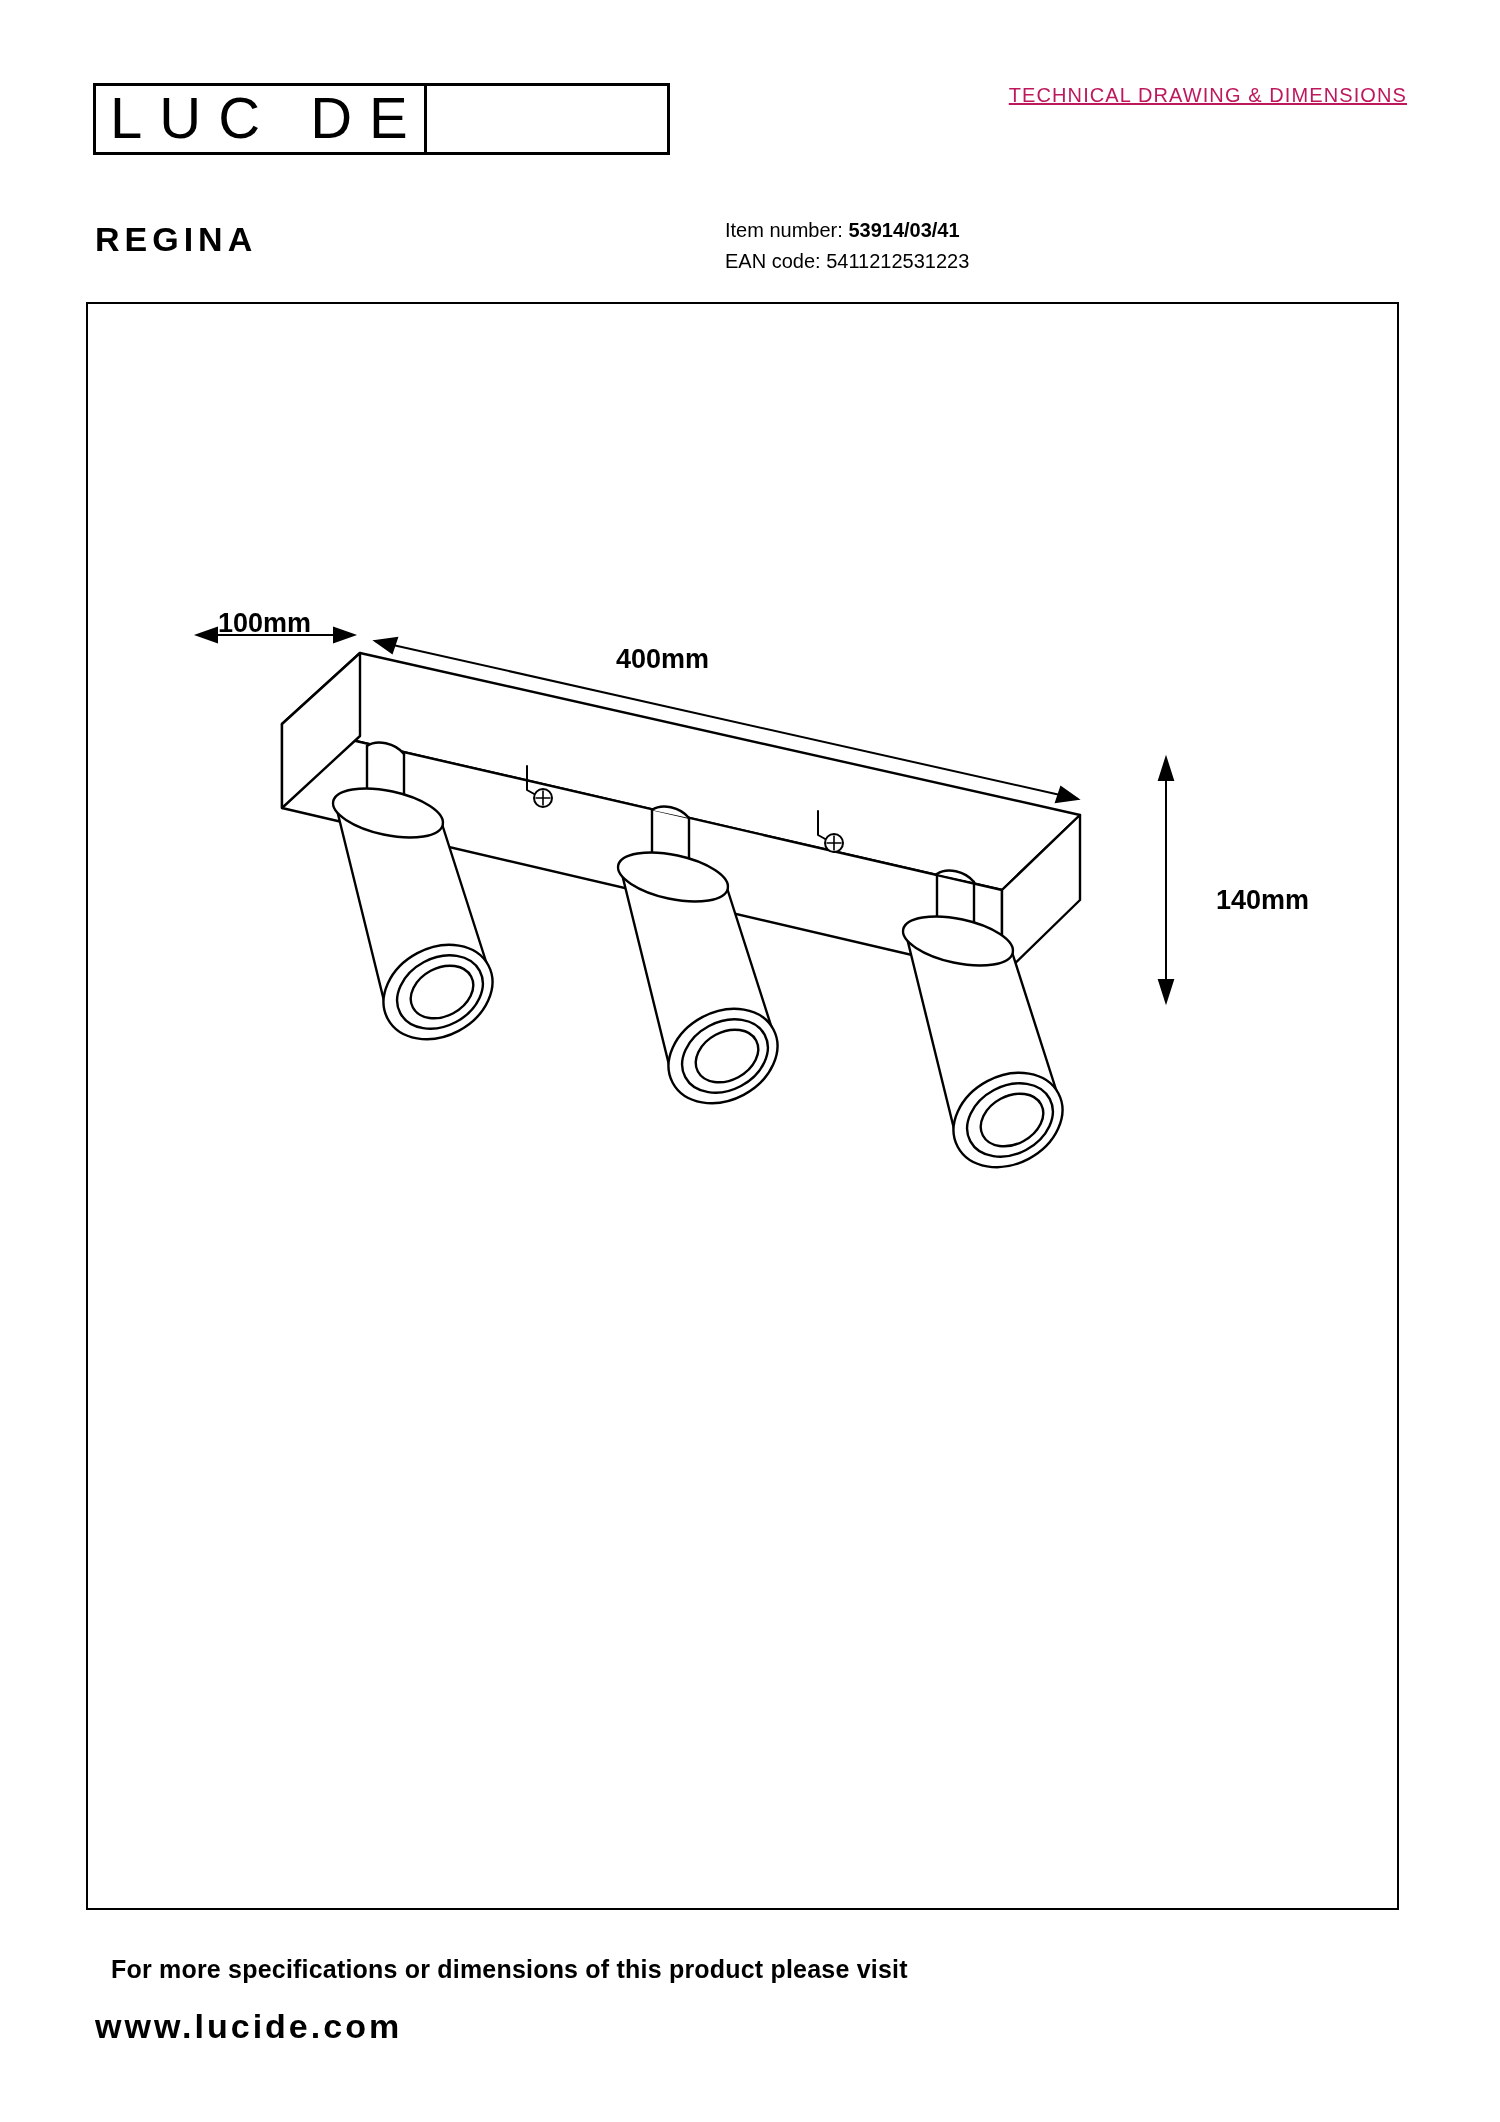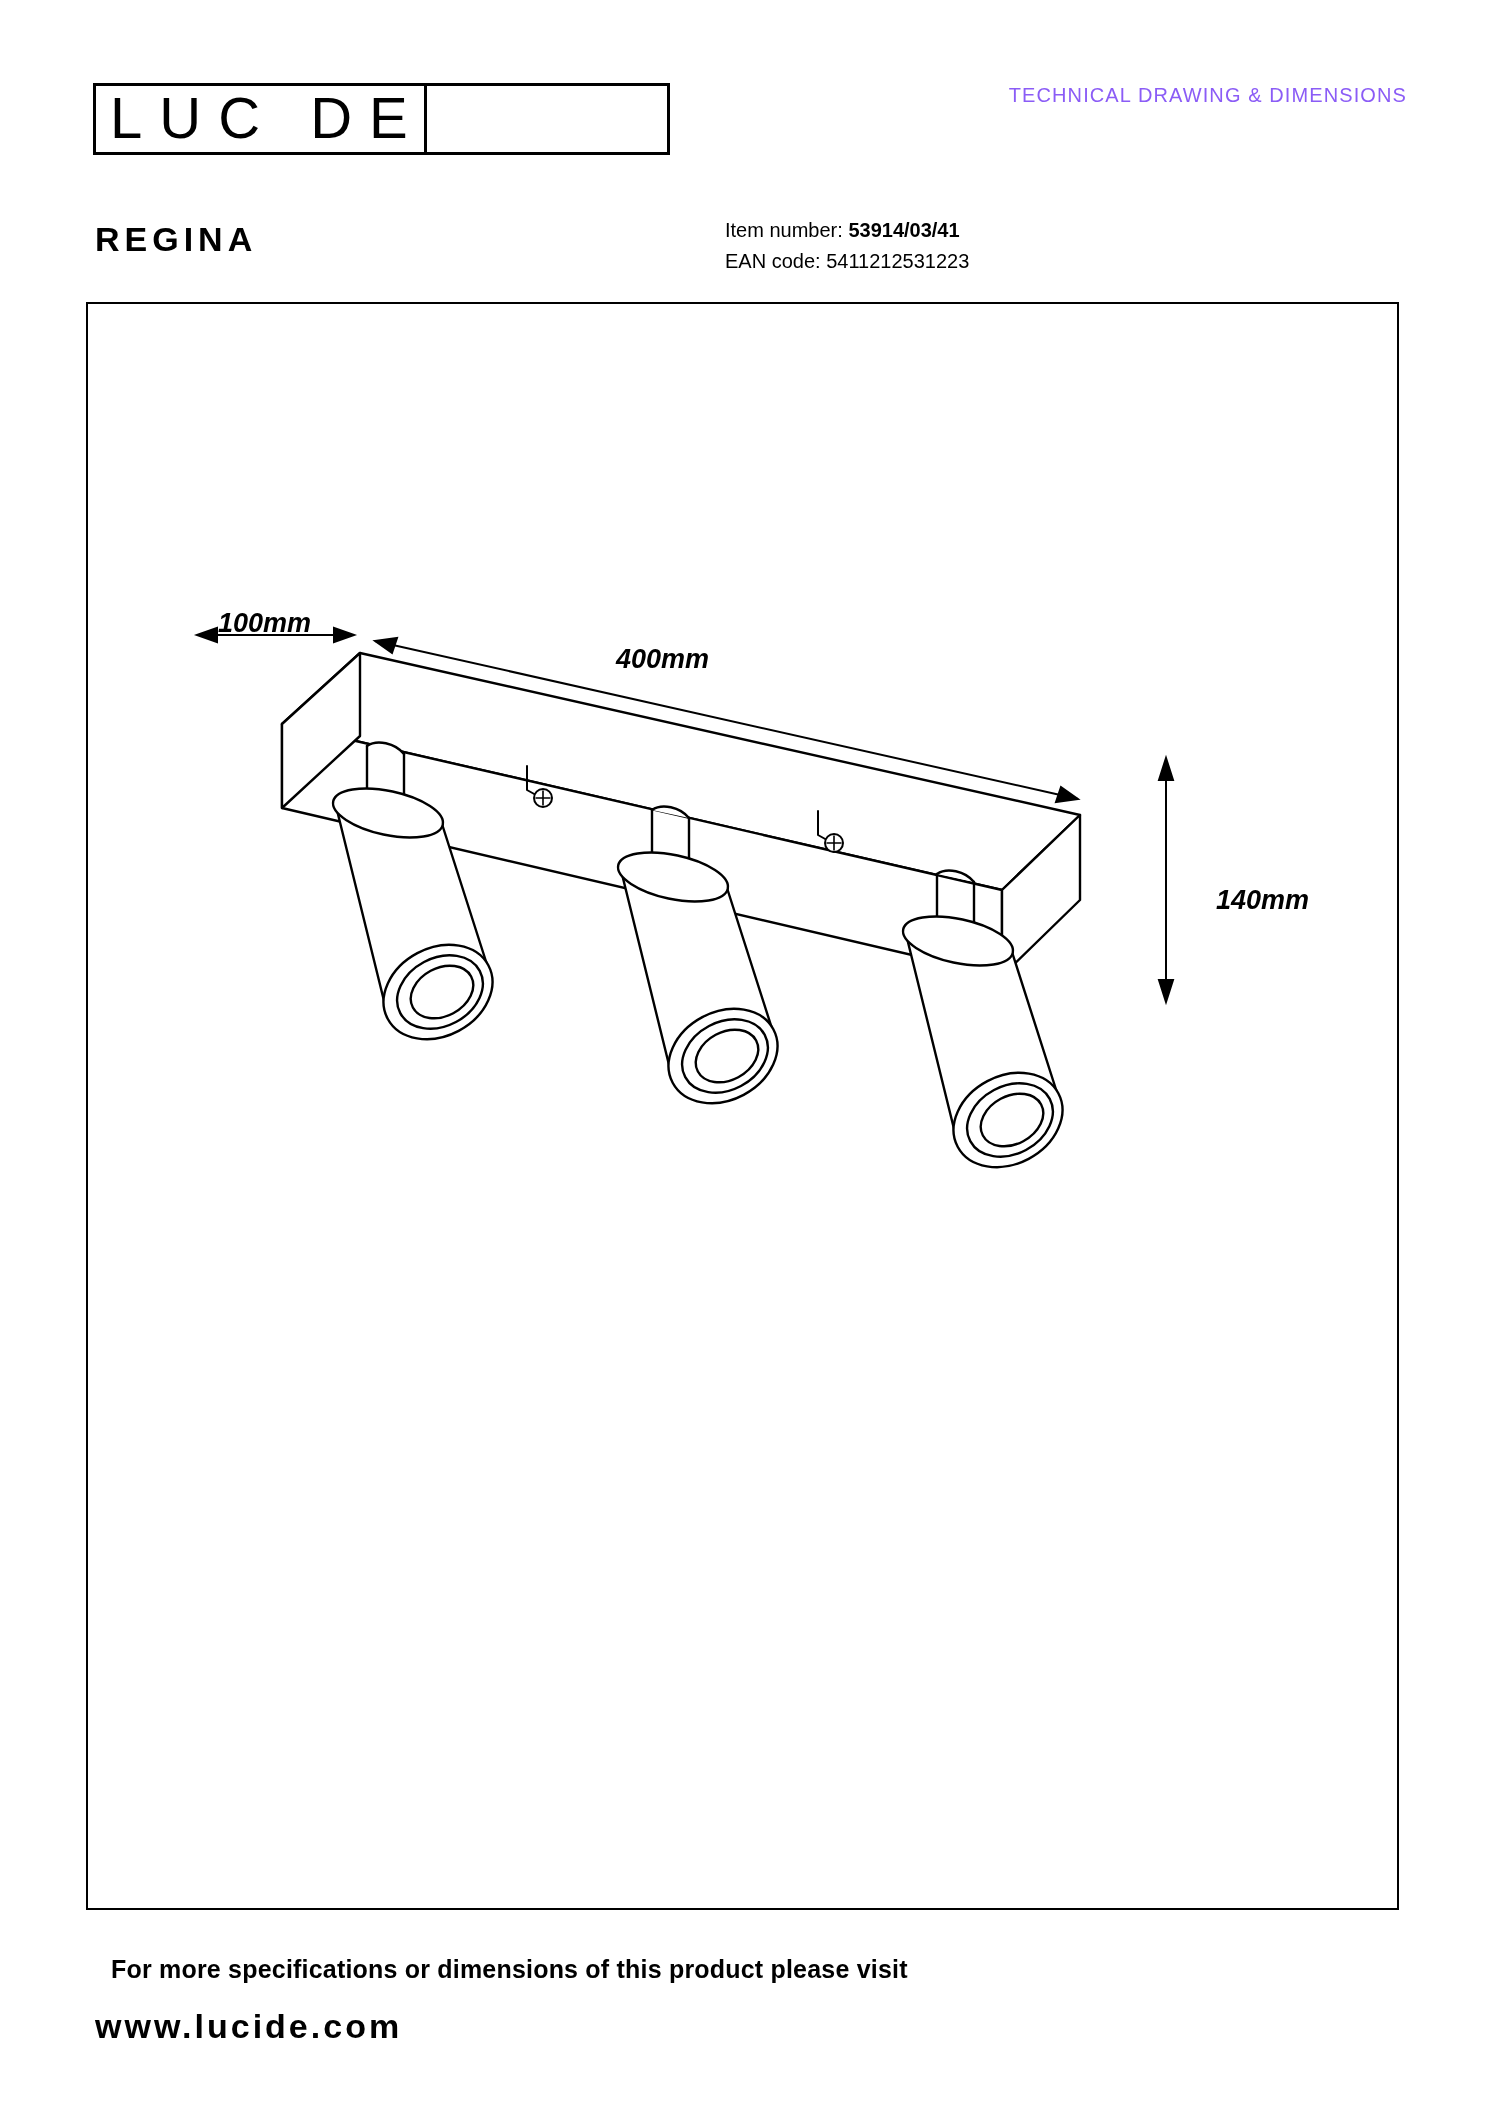--- a/index.html
+++ b/index.html
@@ -52,23 +52,24 @@
     height: 72px;
     background: #000;
   }
 
   .header-right {
     position: absolute;
     right: 93px;
     top: 84px;
     font-size: 20px;
     letter-spacing: 1.1px;
-    color: #8b5cf6;
+    color: #be185d;
     text-align: left;
     white-space: nowrap;
+    text-decoration: underline;
   }
 
   .product-title {
     position: absolute;
     left: 95px;
     top: 220px;
     font-size: 34px;
     font-weight: bold;
     letter-spacing: 5px;
     color: #000;
@@ -94,21 +95,20 @@
     height: 1608px;
     border: 2px solid #000;
     box-sizing: border-box;
   }
   .drawing {
     position: absolute;
     left: 86px;
     top: 302px;
     width: 1313px;
     height: 1608px;
-    font-style: italic;
   }
 
   
   .footer-line1 {
     position: absolute;
     left: 95px;
     top: 1955px;
     font-size: 25px;
     font-weight: bold;
     color: #000;

